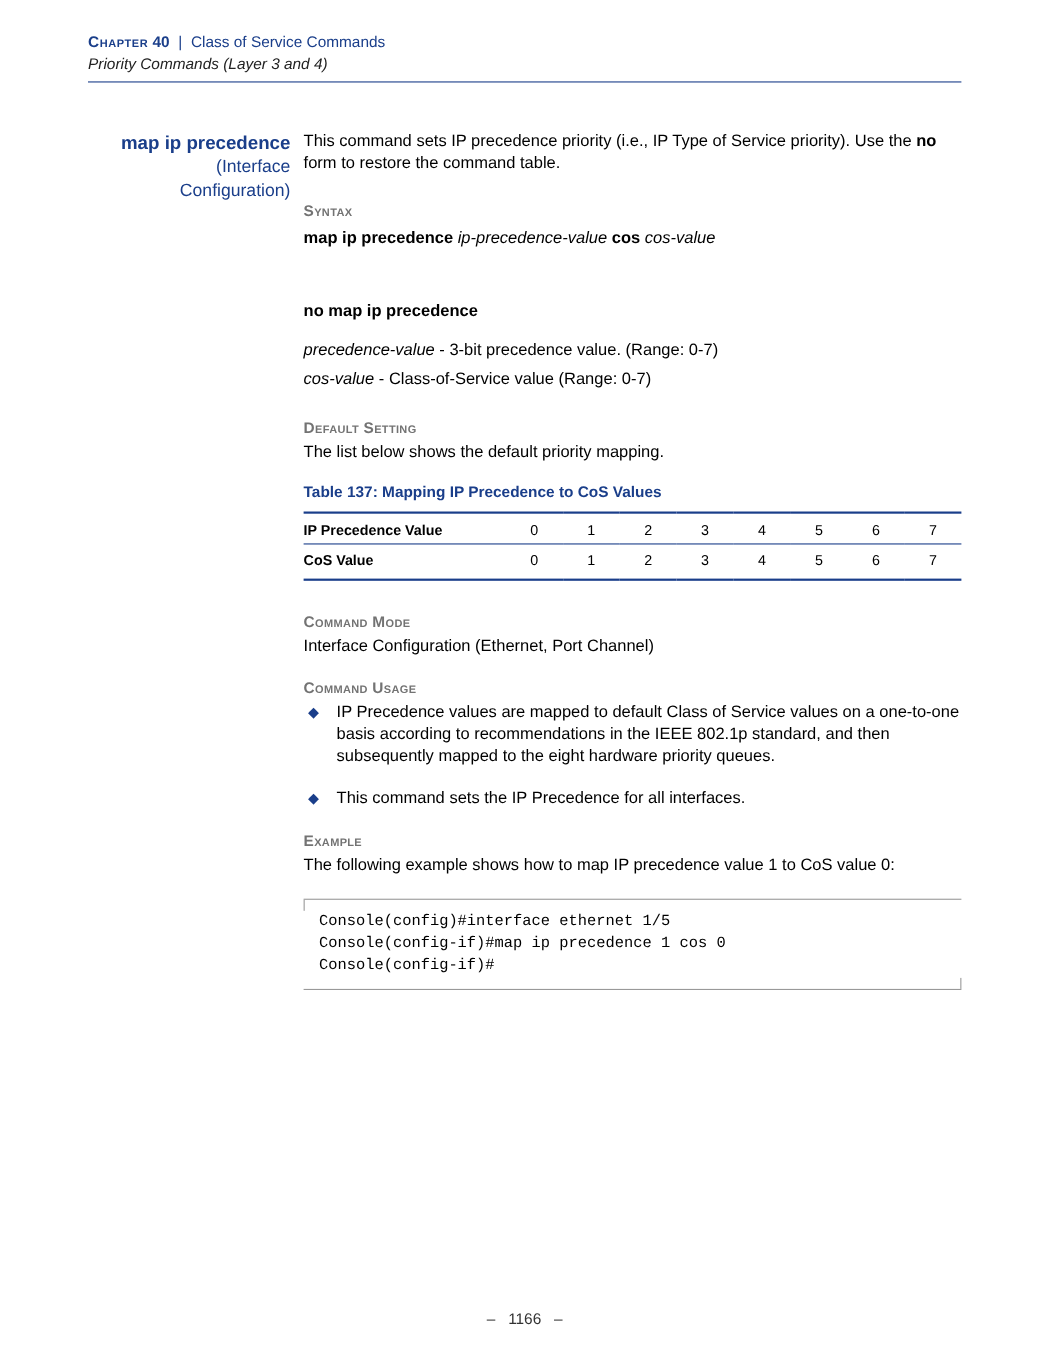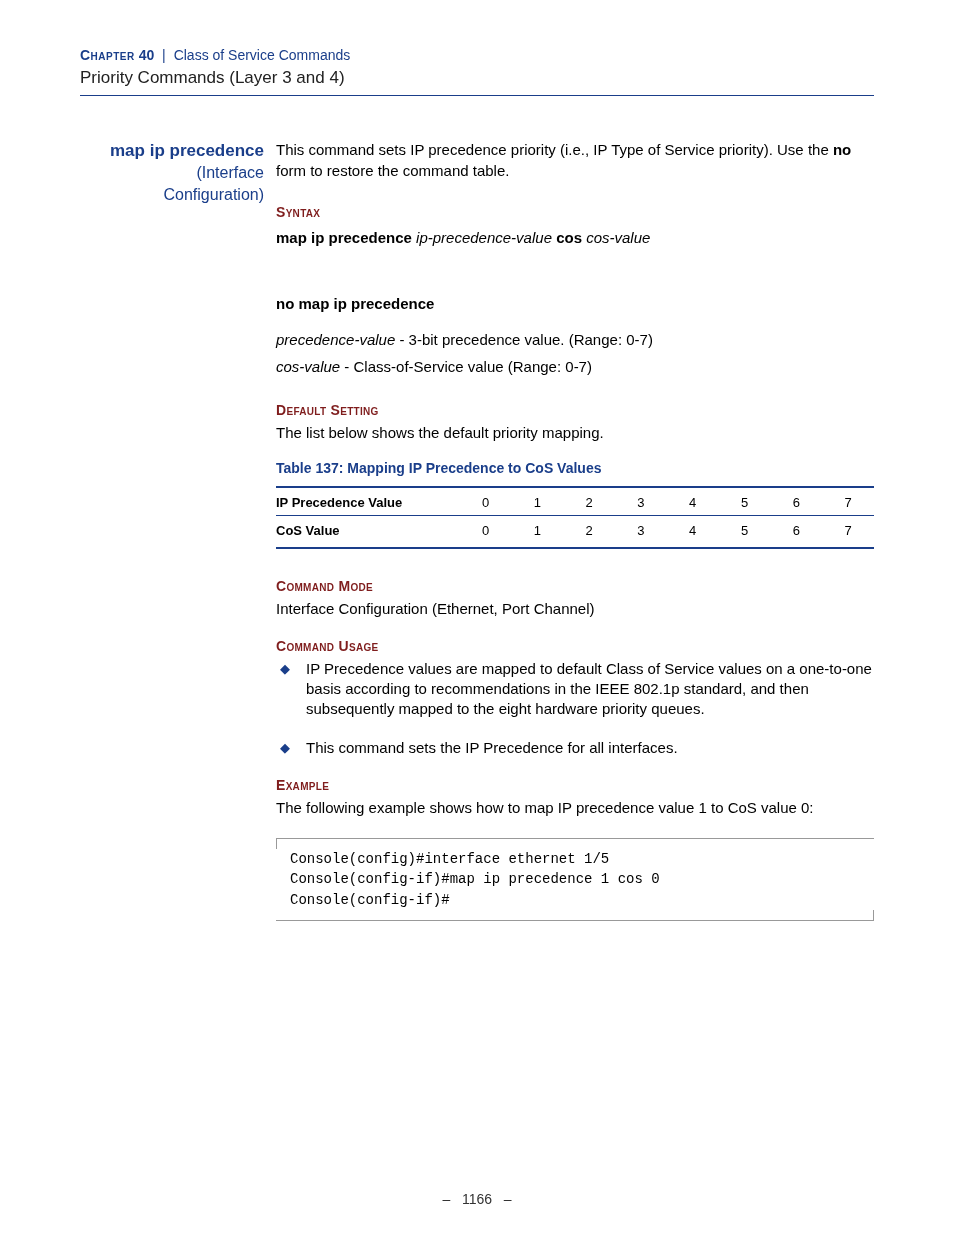--- a/index.html
+++ b/index.html
@@ -7,52 +7,52 @@
     padding: 0;
     font-family: Verdana, Geneva, sans-serif;
     background: #fff;
     color: #000;
   }
   .page {
     width: 954px;
     height: 1235px;
     position: relative;
     box-sizing: border-box;
-    padding: 46px 80px 30px 80px;
+    padding: 29px 80px 30px 80px;
   }
   .header-block {
     border-bottom: 1.5px solid #1a3e8a;
     padding-bottom: 6px;
     margin-bottom: 44px;
     font-size: 14px;
     line-height: 1.4;
   }
   .hdr-line1 { color: #1a3e8a; }
   .hdr-chapter { font-weight: bold; }
   .hdr-chapter-word { font-variant: small-caps; letter-spacing: 0.5px; }
   .hdr-sep { color: #1a3e8a; margin: 0 4px; }
   .hdr-title { color: #1a3e8a; }
-  .hdr-sub { color: #222; font-size: 17px; }
+  .hdr-sub { color: #222; font-size: 14px; font-style: italic; }
 
   .content { display: flex; }
   .left-col {
     width: 196px;
     flex-shrink: 0;
     text-align: right;
     padding-right: 12px;
     box-sizing: border-box;
   }
   .cmd-name { color: #1a3e8a; font-weight: bold; font-size: 17px; line-height: 1.3; }
   .cmd-sub { color: #1a3e8a; font-size: 16px; line-height: 1.35; }
 
   .right-col { flex: 1; font-size: 15px; line-height: 1.35; }
   .body-para { margin: 0 0 22px 0; }
 
   .section-head {
-    color: #7f1d1d;
+    color: #737373;
     font-weight: bold;
     font-size: 14px;
     font-variant: small-caps;
     letter-spacing: 0.3px;
     margin: 0 0 3px 0;
   }
   .indent1 { margin-left: 26px; }
   .indent2 { margin-left: 52px; }
   .syntax-line { margin: 6px 0; }
   .bold { font-weight: bold; margin-top: 46px; }

